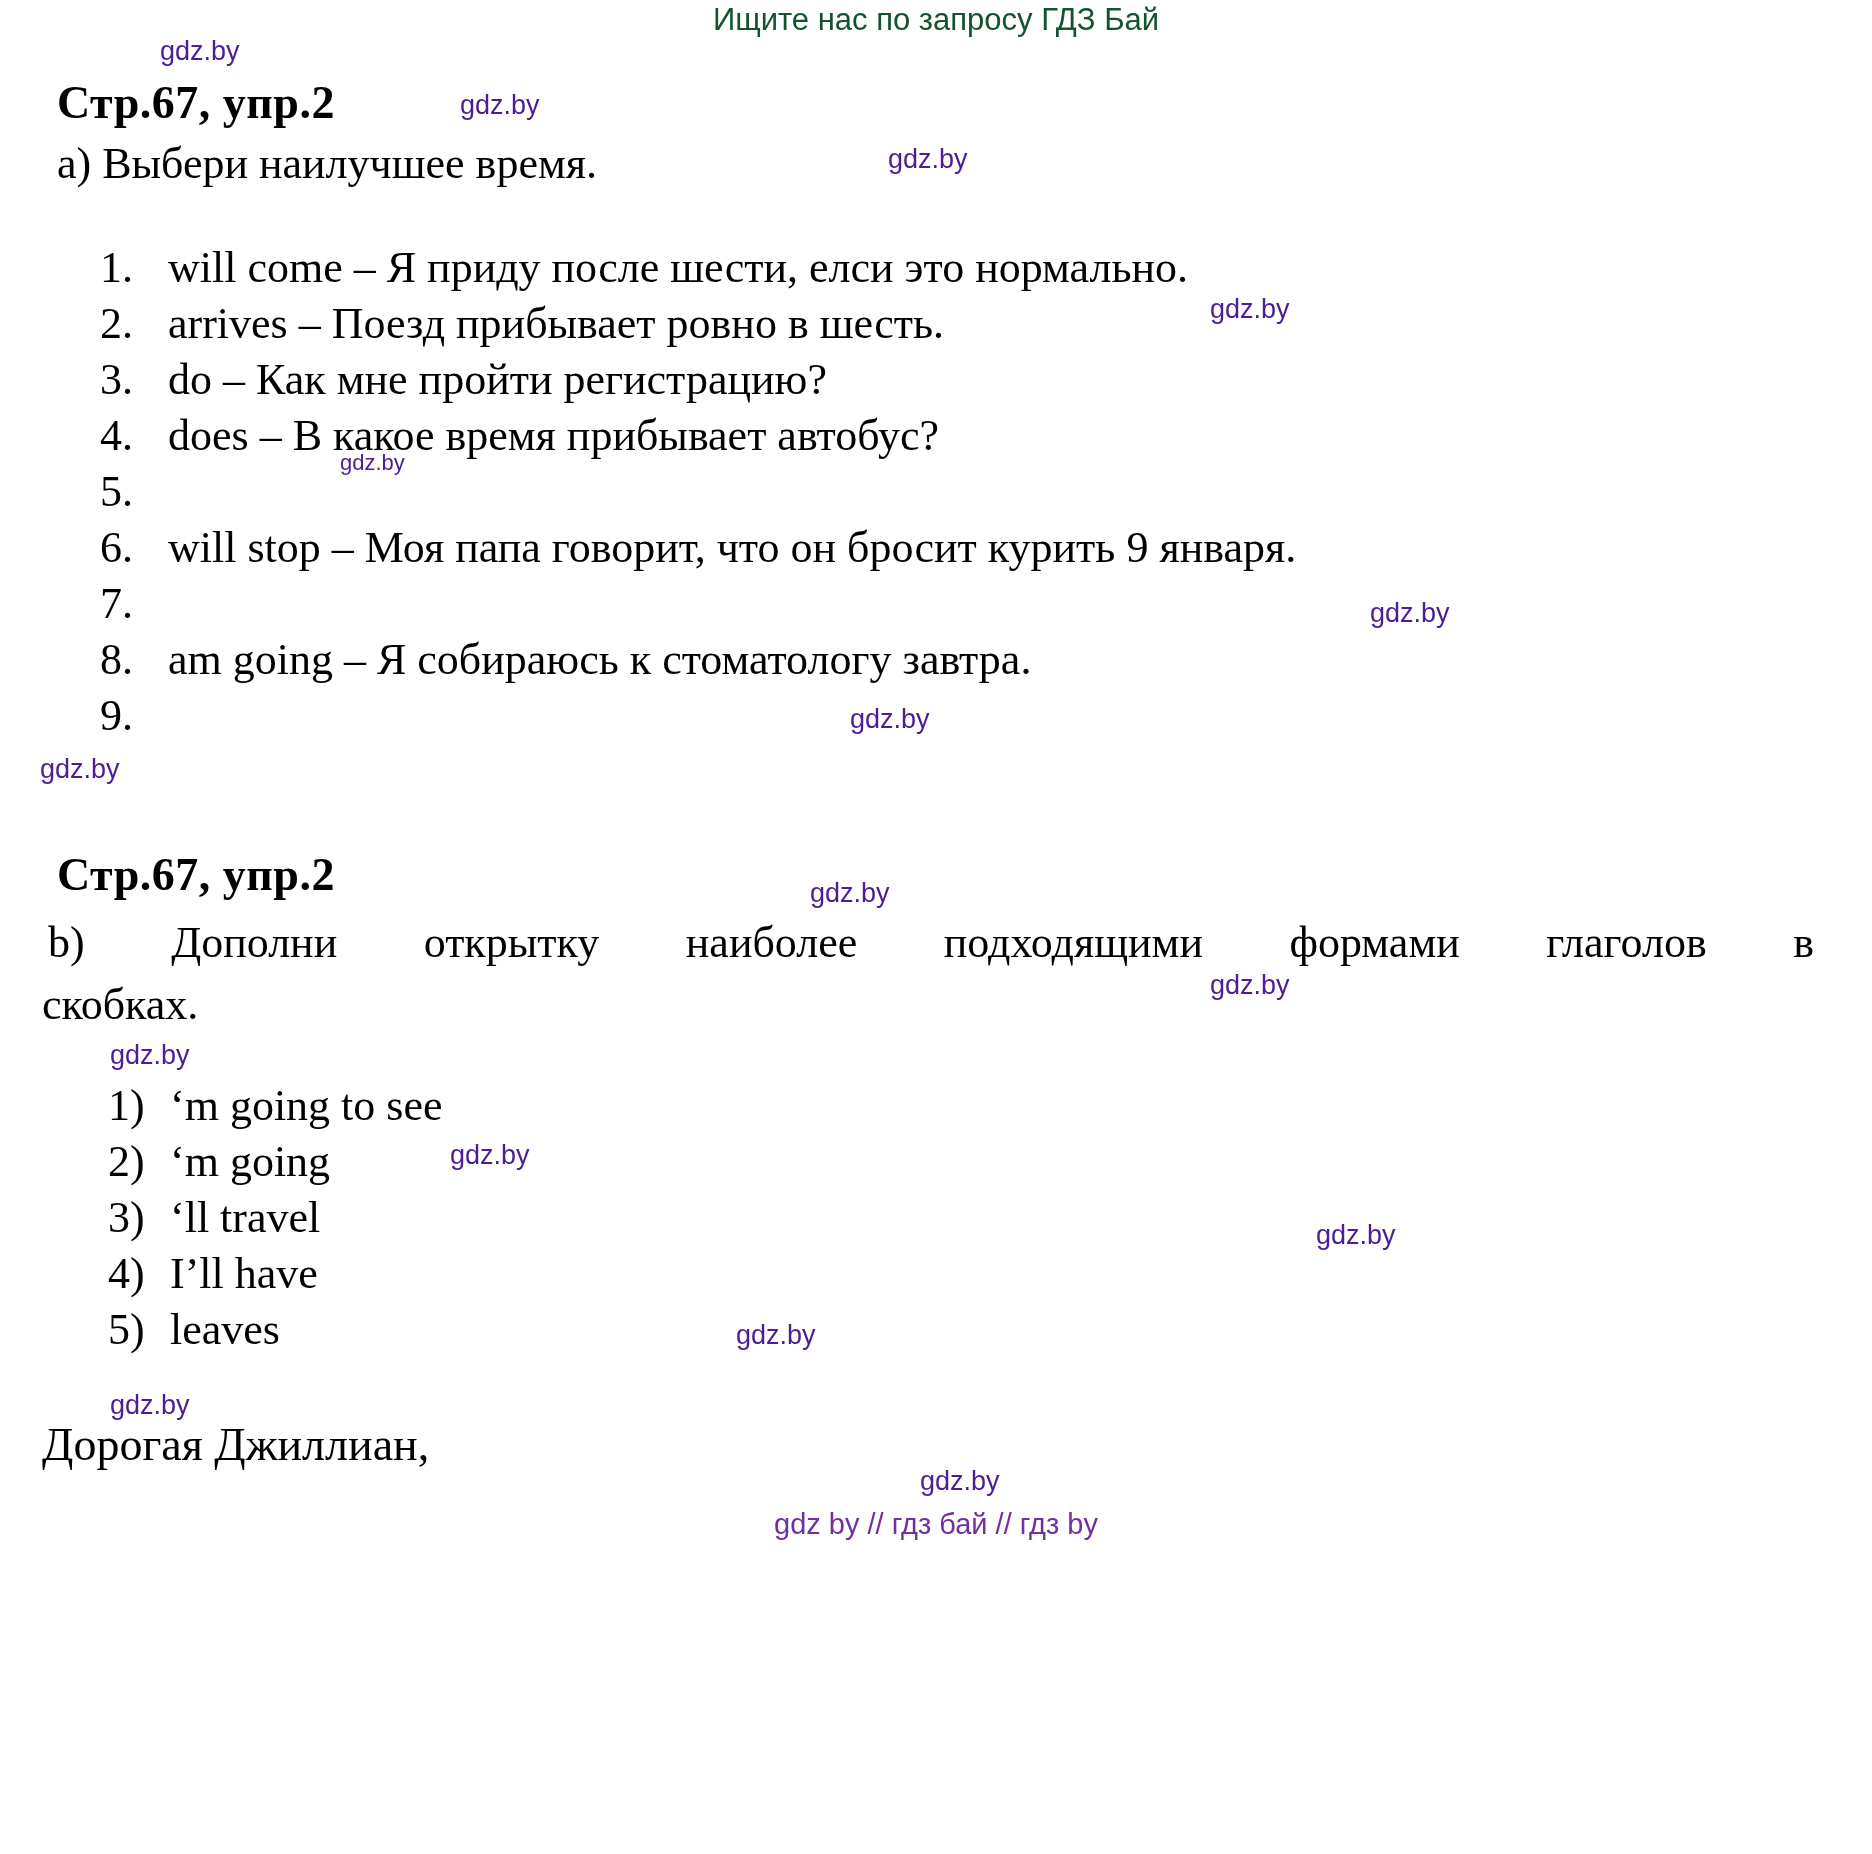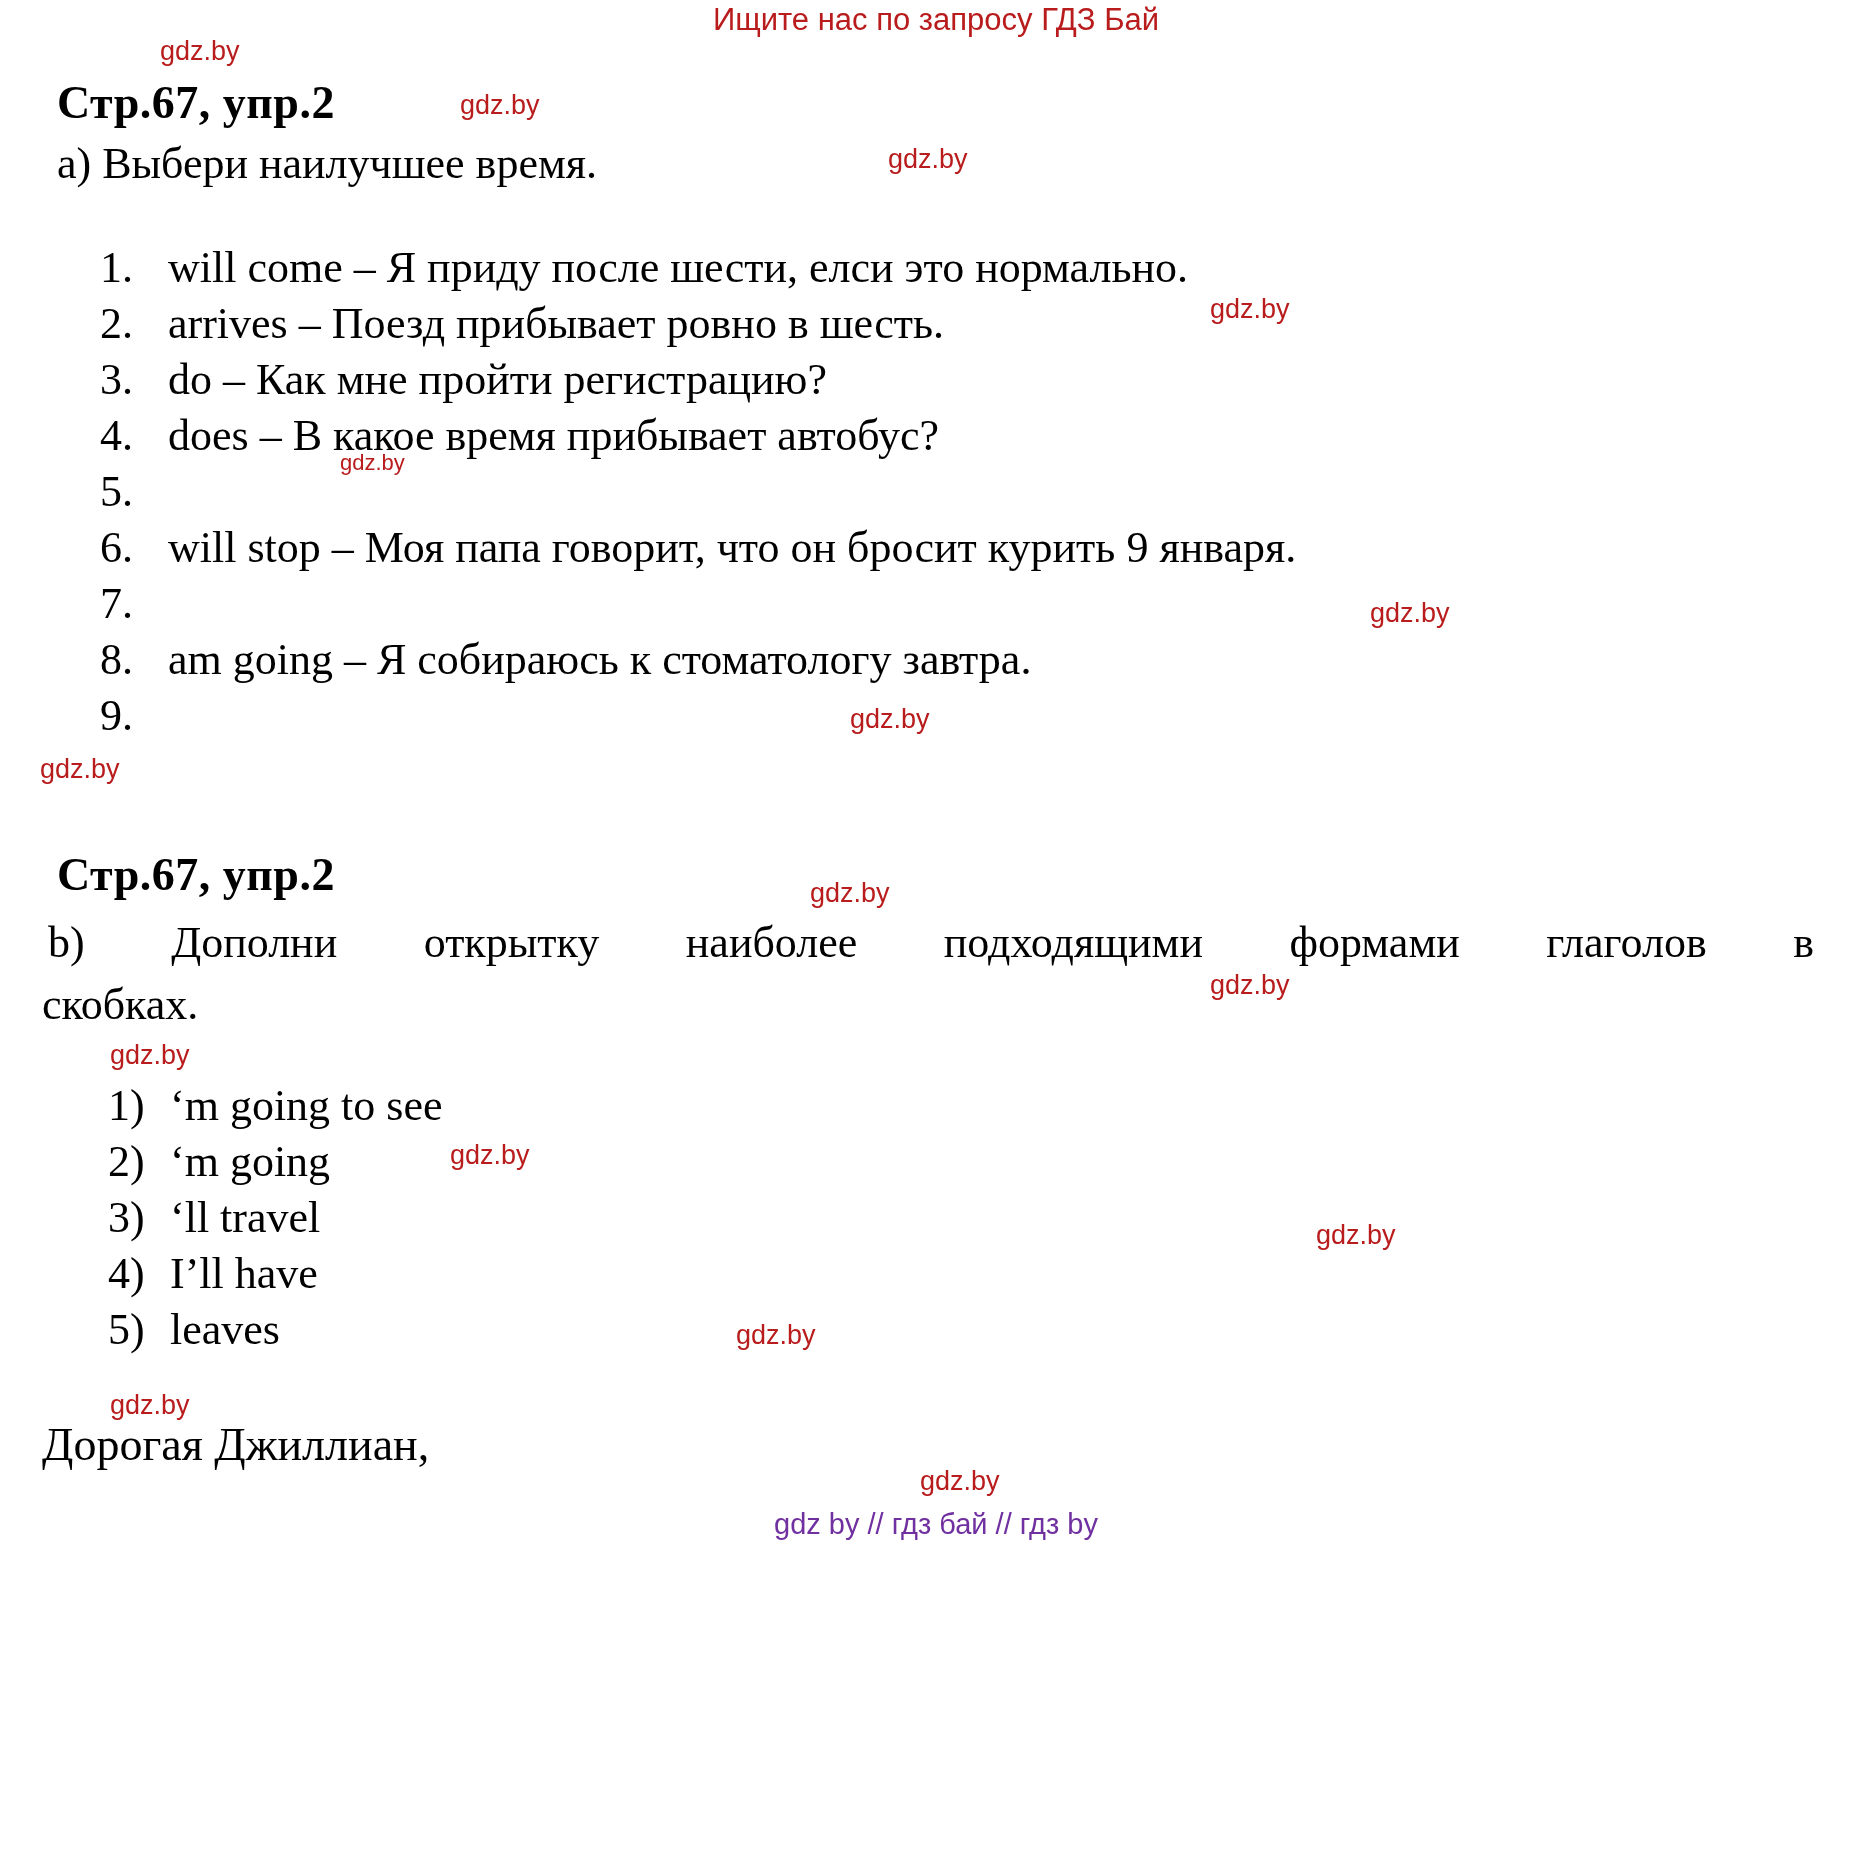--- a/index.html
+++ b/index.html
@@ -16,29 +16,29 @@
   
   .banner {
     position: absolute;
     top: 2px;
     left: 0;
     width: 100%;
     text-align: center;
     font-family: "Liberation Sans", "DejaVu Sans", sans-serif;
     font-size: 31px;
     font-weight: 500;
-    color: #b91c1c;
+    color: #14532d;
   }
 
   
   .wm {
     position: absolute;
     font-family: "Liberation Sans", "DejaVu Sans", sans-serif;
     font-size: 27px;
-    color: #b91c1c;
+    color: #4c1d95;
     white-space: nowrap;
   }
   .wm1  { left: 160px;  top: 36px;  }
   .wm2  { left: 460px;  top: 90px;  }
   .wm3  { left: 888px;  top: 144px; }
   .wm4  { left: 1210px; top: 294px; }
   .wm5  { left: 340px;  top: 450px; font-size: 22px; }
   .wm6  { left: 1370px; top: 598px; }
   .wm7  { left: 850px;  top: 704px; }
   .wm8  { left: 40px;   top: 754px; }

